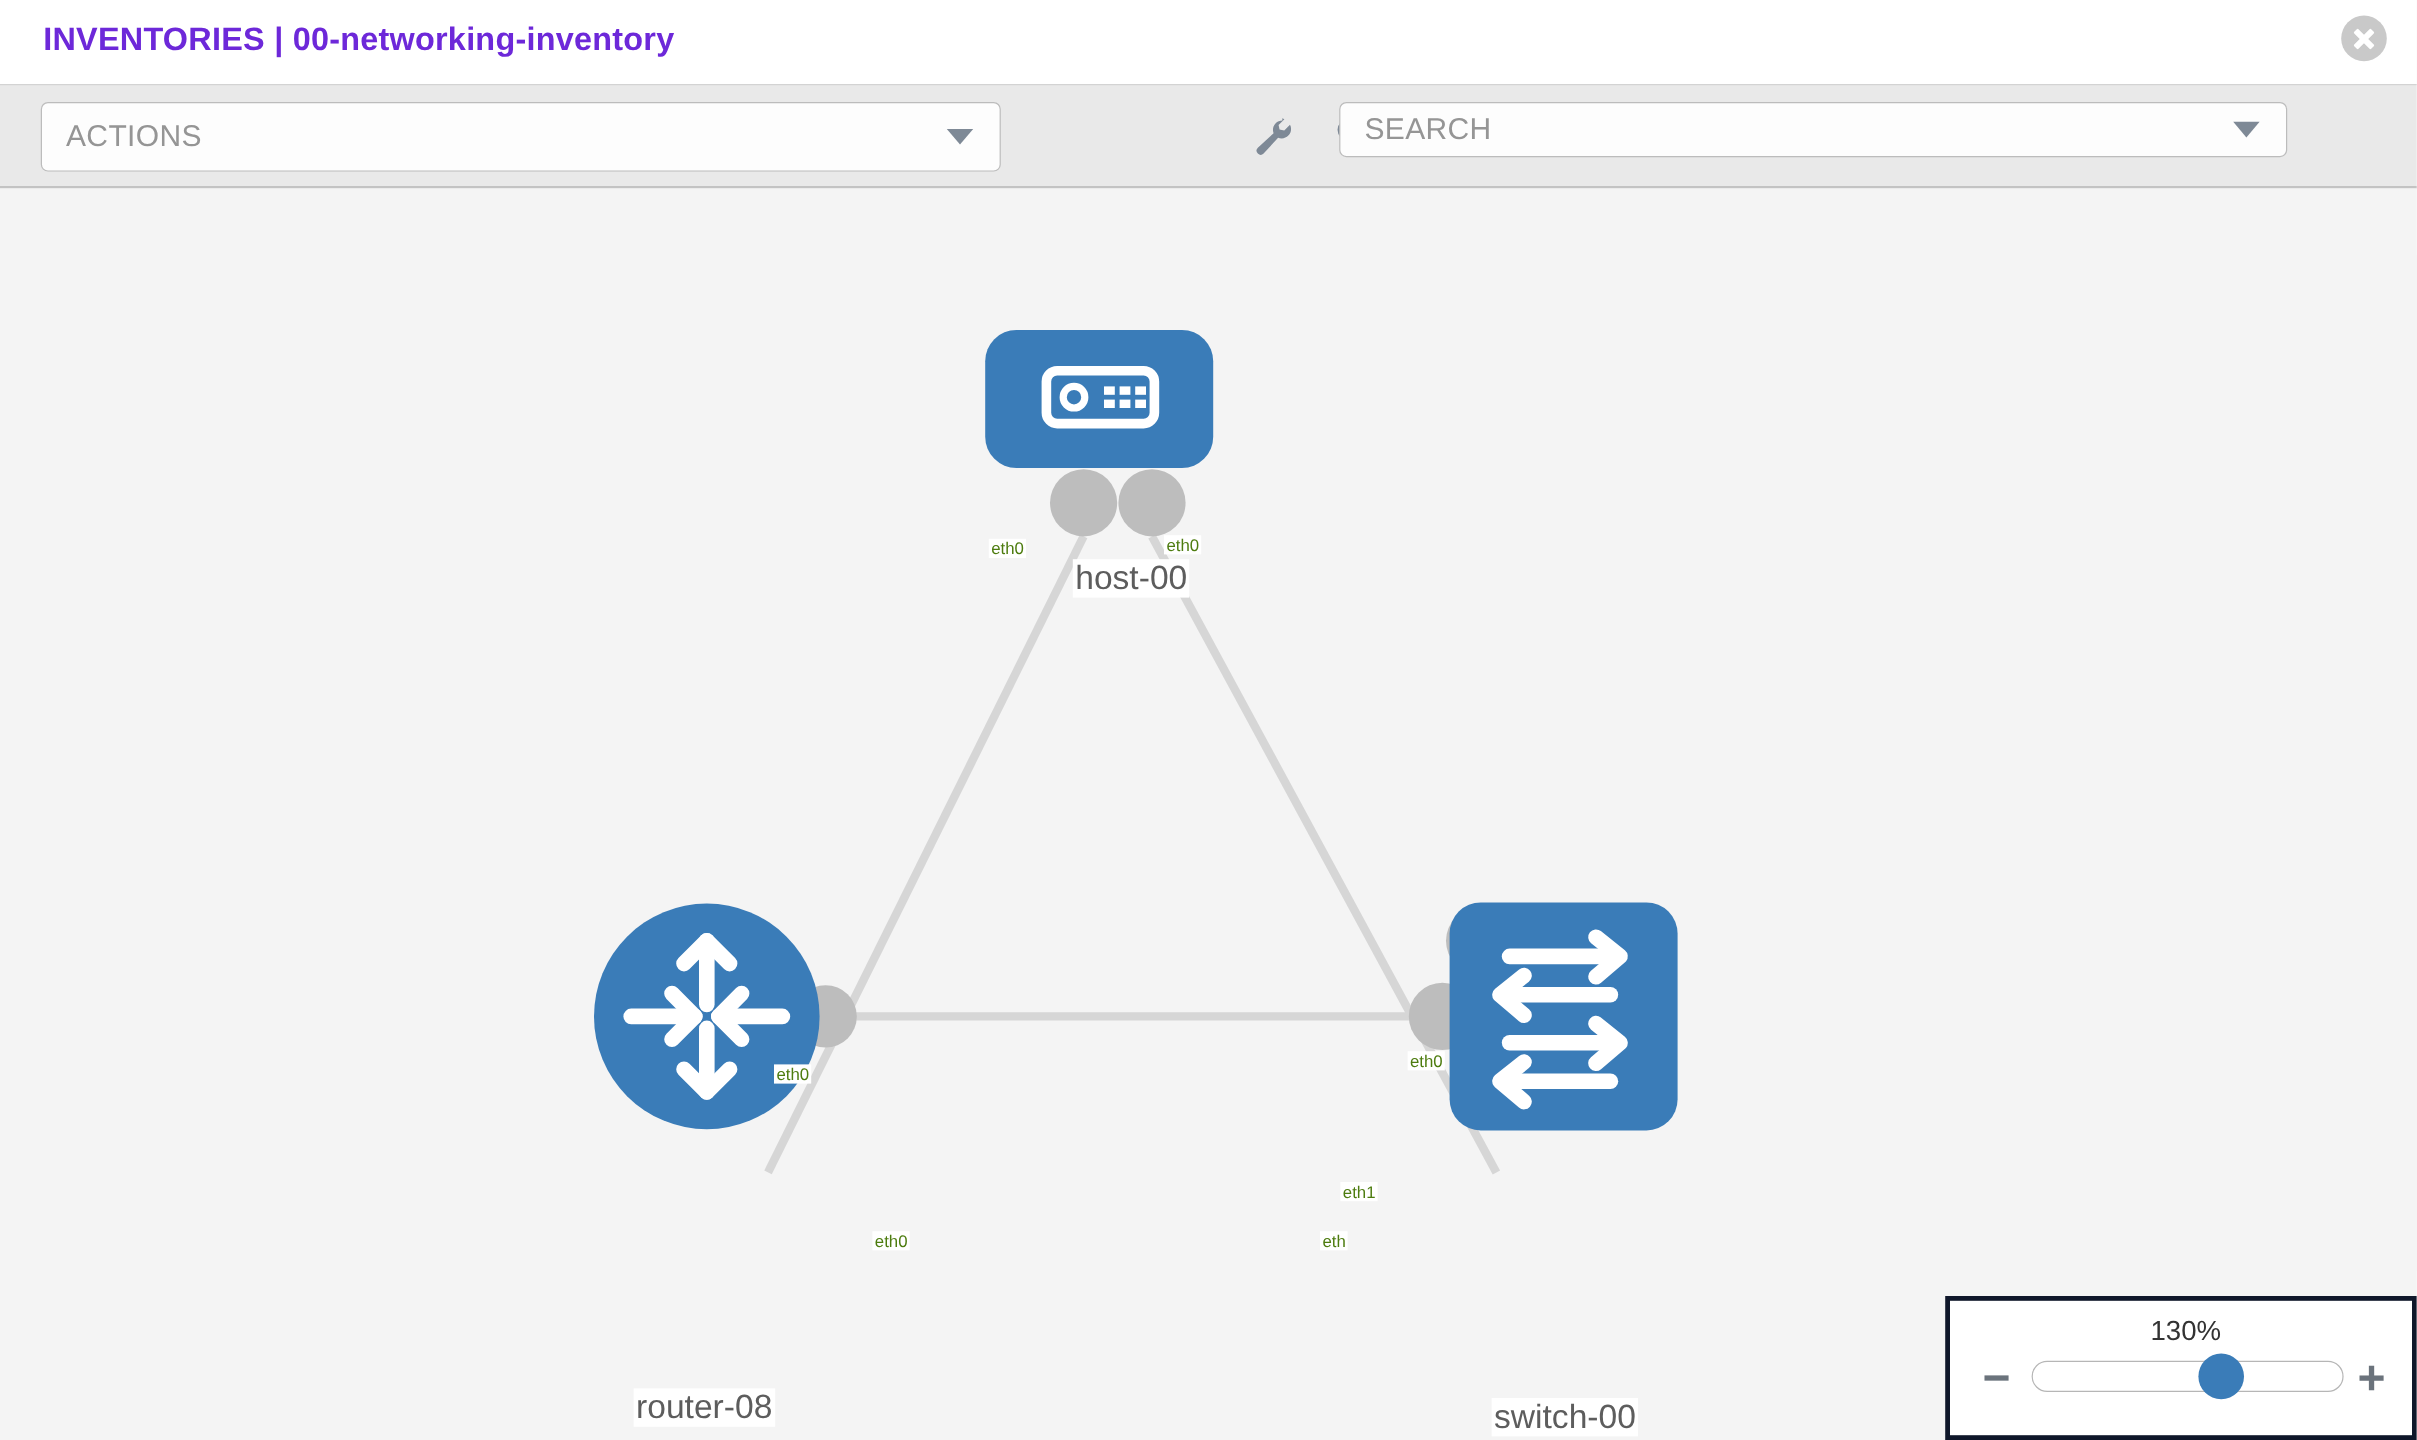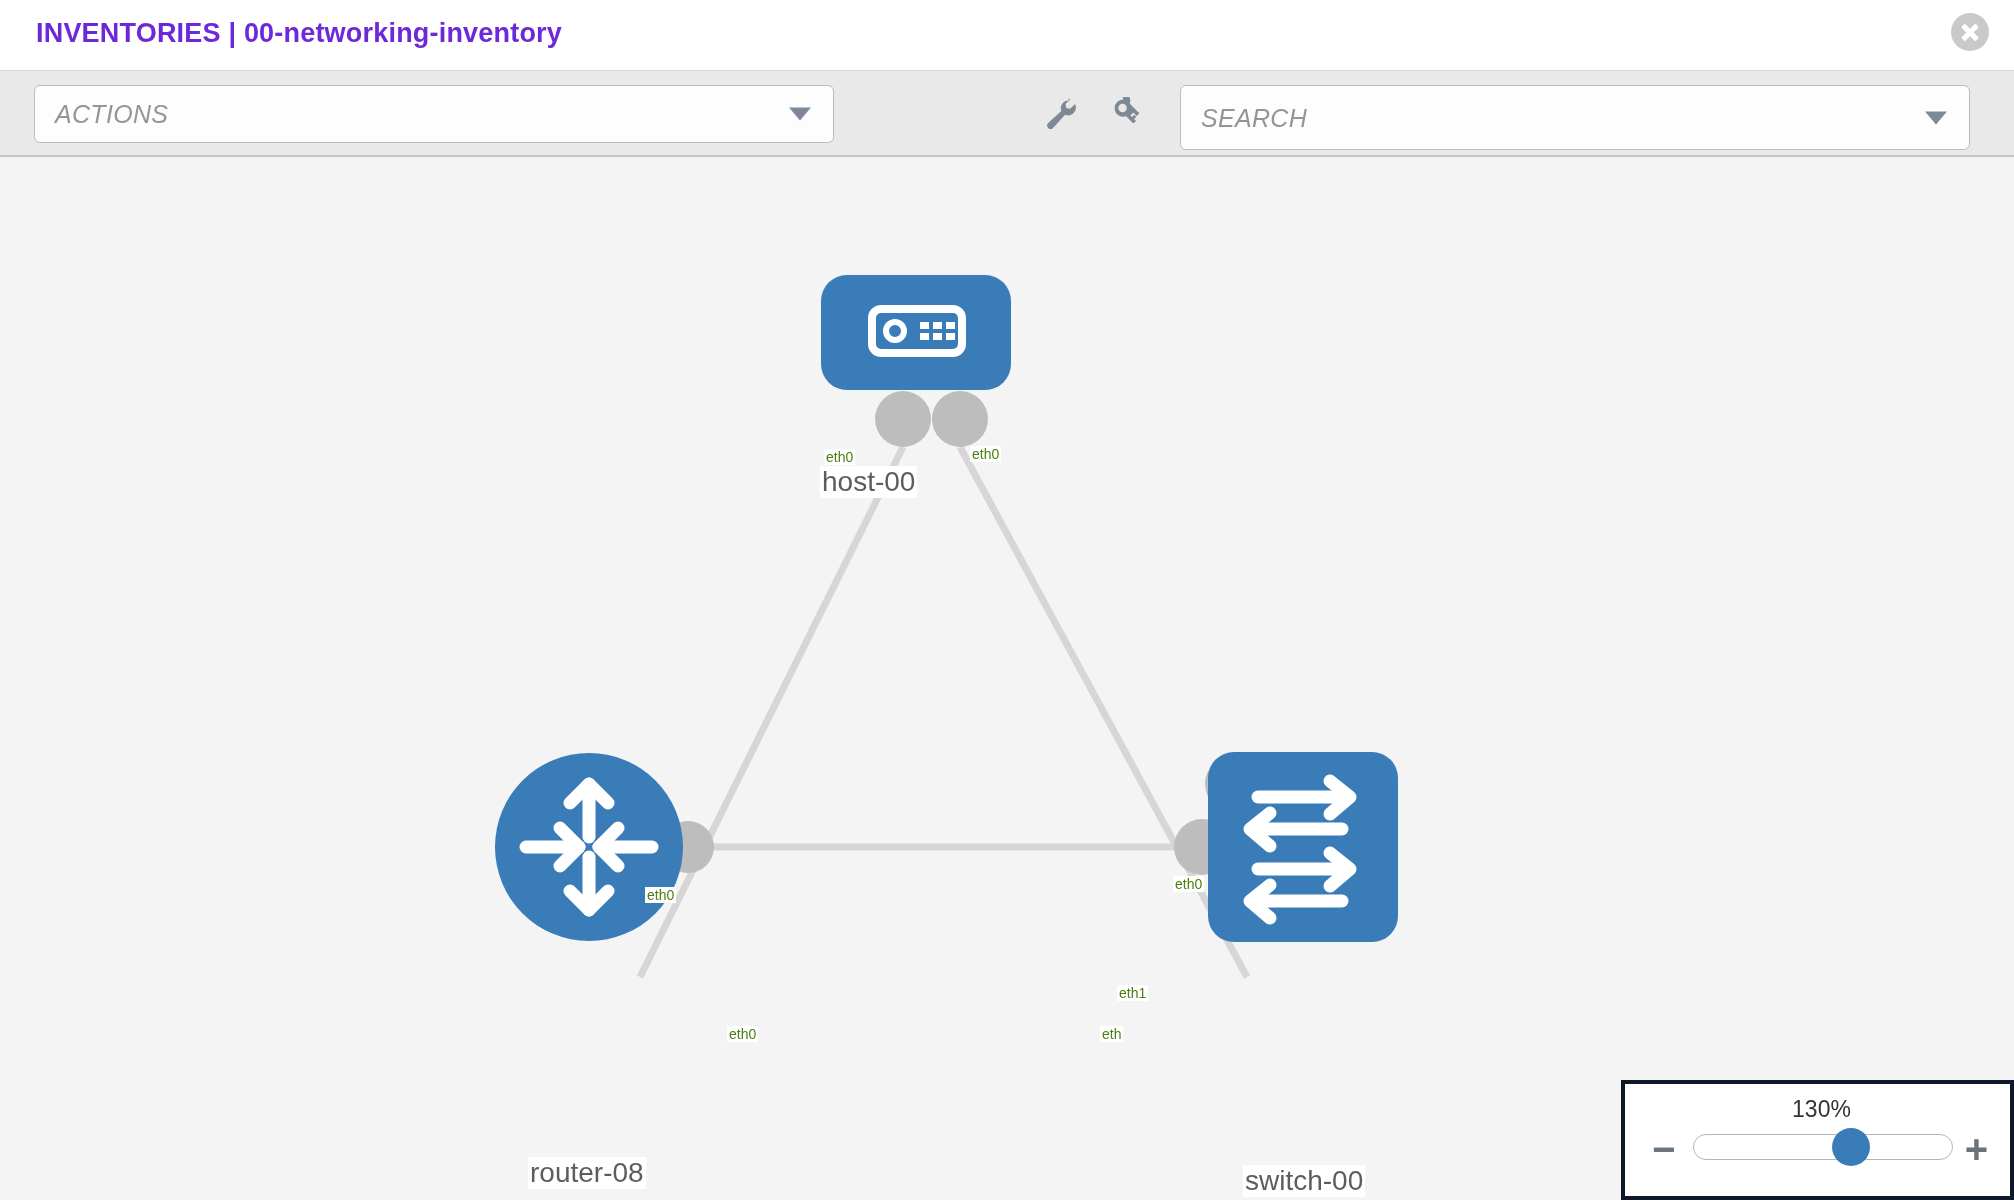--- a/index.html
+++ b/index.html
@@ -77,21 +77,20 @@
     box-sizing: border-box;
   }
 
   .select-box {
     position: absolute;
     background: #fdfdfd;
     border: 1px solid #bcbcbc;
     border-radius: 6px;
     box-sizing: border-box;
     cursor: pointer;
-    font-style: italic;
   }
   .select-box .placeholder {
     position: absolute;
     left: 20px;
     top: 50%;
     transform: translateY(-50%);
     font-size: 25px;
     color: #959595;
     letter-spacing: .3px;
     white-space: nowrap;
@@ -107,24 +106,24 @@
     border-top: 13px solid #7e8996;
   }
 
   #actions-select {
     left: 34px;
     top: 14px;
     width: 800px;
     height: 58px;
   }
   #search-select {
-    left: 1180px;
+    left: 1116px;
     top: 14px;
     width: 790px;
-    height: 65px;
+    height: 46px;
   }
 
   .tool-icon {
     position: absolute;
     top: 26px;
     width: 36px;
     height: 36px;
     cursor: pointer;
   }
   #wrench-icon { left: 1043px; }
@@ -315,21 +314,21 @@
           <polyline points="1270,656 1250,672 1270,689"></polyline>
 
           <line x1="1258" y1="712" x2="1347" y2="712"></line>
           <polyline points="1330,696 1350,712 1330,729"></polyline>
           <line x1="1342" y1="744" x2="1253" y2="744"></line>
           <polyline points="1270,728 1250,744 1270,761"></polyline>
         </g>
       </g>
     </svg>
 
-    <div class="node-label" style="left:820px; top:278px;margin-top:31px;">host-00</div>
+    <div class="node-label" style="left:894px; top:278px;margin-top:31px;">host-00</div>
     <div class="node-label" style="left:528px; top:1000px;">router-08</div>
     <div class="node-label" style="left:1243px; top:1008px;">switch-00</div>
 
     <div class="iface-label" style="left:824px; top:292px;">eth0</div>
     <div class="iface-label" style="left:970px; top:289px;">eth0</div>
     <div class="iface-label" style="left:645px; top:730px;">eth0</div>
     <div class="iface-label" style="left:1173px; top:719px;">eth0</div>
     <div class="iface-label" style="left:727px; top:869px;">eth0</div>
     <div class="iface-label" style="left:1100px; top:869px;">eth</div>
     <div class="iface-label" style="left:1117px; top:828px;">eth1</div>

